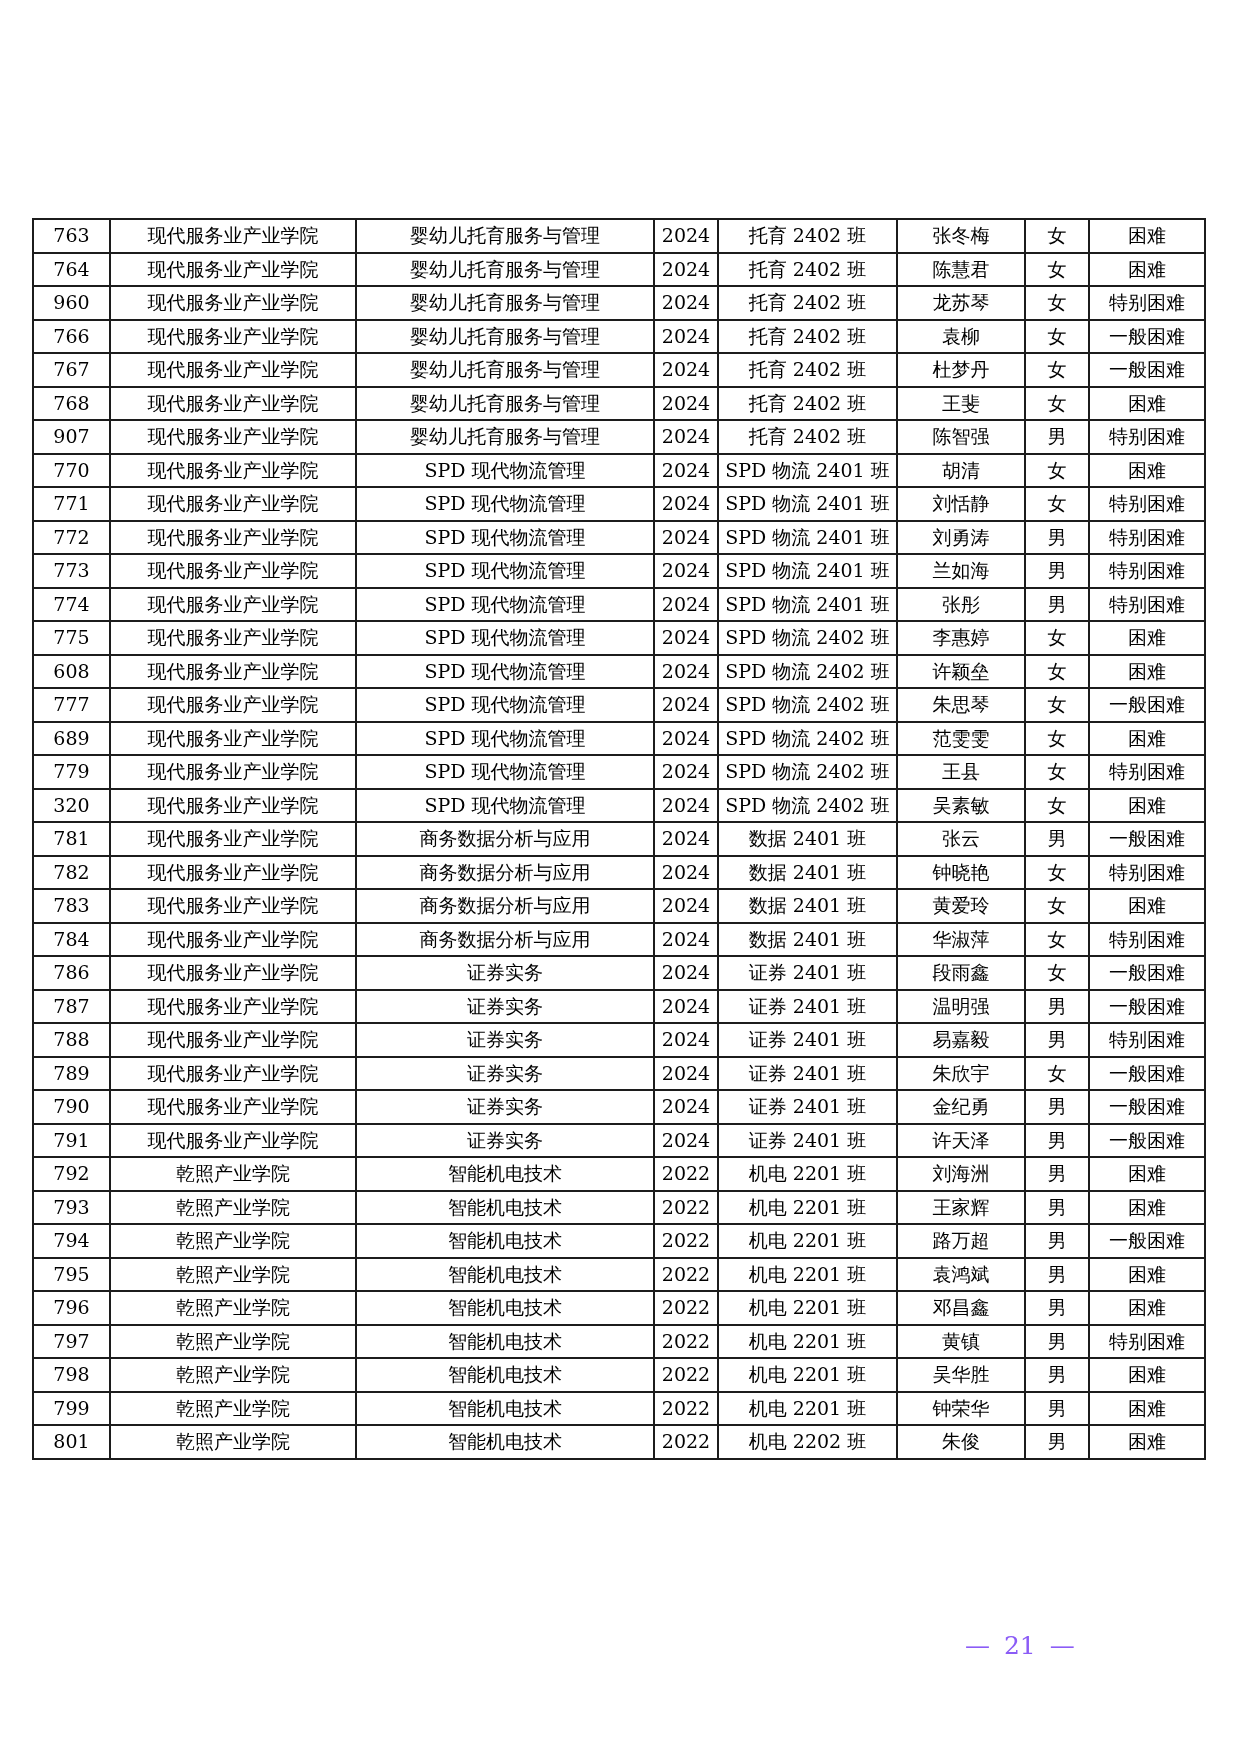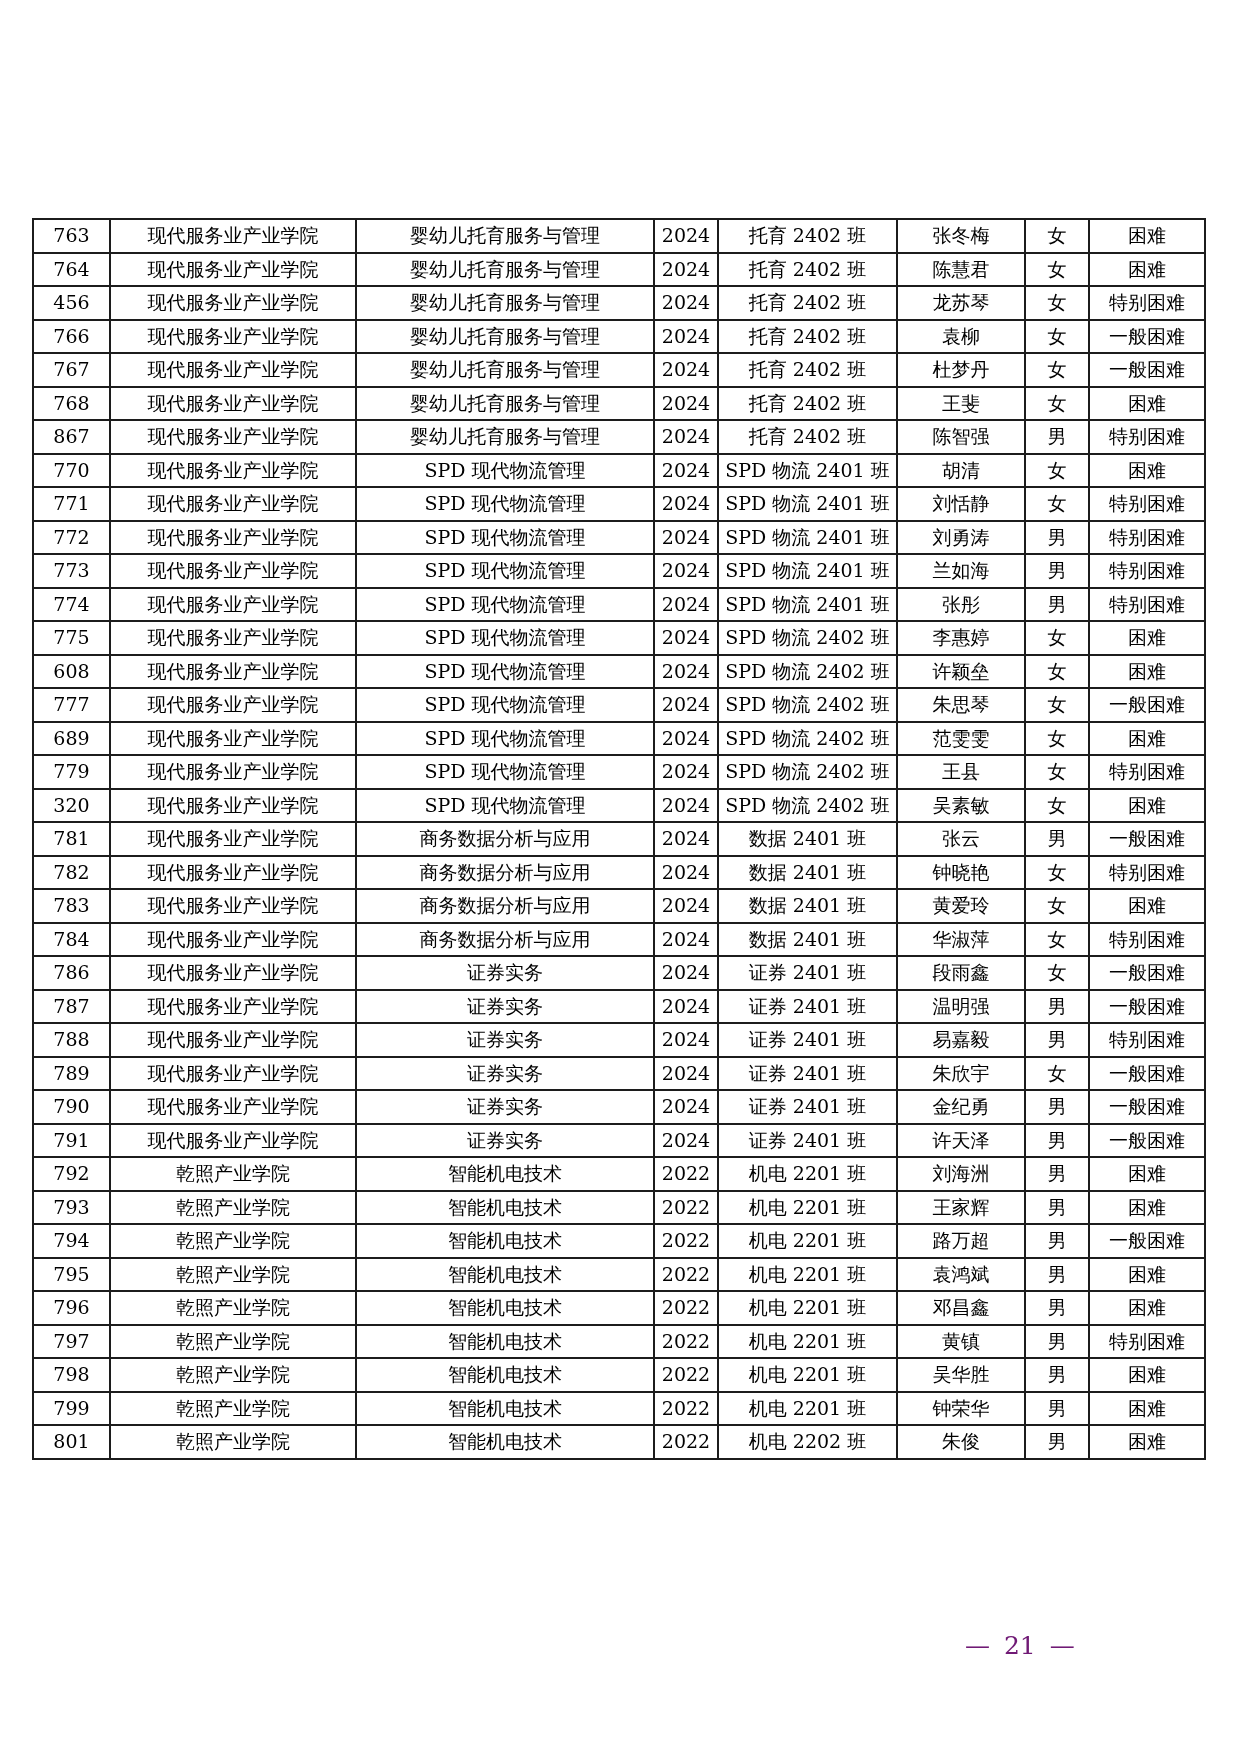--- a/index.html
+++ b/index.html
@@ -40,21 +40,21 @@
     padding: 0 2px;
     white-space: nowrap;
     overflow: hidden;
     color: #000000;
   }
   .page-number {
     position: absolute;
     left: 965px;
     top: 1631px;
     font-size: 25px;
-    color: #701a75;
+    color: #8b5cf6;
     word-spacing: 6px;
     white-space: nowrap;
   }
 </style>
 </head>
 <body>
 
 <div class="page">
 
   <table class="records">
@@ -83,21 +83,21 @@
           <td>764</td>
           <td>现代服务业产业学院</td>
           <td>婴幼儿托育服务与管理</td>
           <td>2024</td>
           <td>托育 2402 班</td>
           <td>陈慧君</td>
           <td>女</td>
           <td>困难</td>
         </tr>
         <tr>
-          <td>456</td>
+          <td>960</td>
           <td>现代服务业产业学院</td>
           <td>婴幼儿托育服务与管理</td>
           <td>2024</td>
           <td>托育 2402 班</td>
           <td>龙苏琴</td>
           <td>女</td>
           <td>特别困难</td>
         </tr>
         <tr>
           <td>766</td>
@@ -123,21 +123,21 @@
           <td>768</td>
           <td>现代服务业产业学院</td>
           <td>婴幼儿托育服务与管理</td>
           <td>2024</td>
           <td>托育 2402 班</td>
           <td>王斐</td>
           <td>女</td>
           <td>困难</td>
         </tr>
         <tr>
-          <td>867</td>
+          <td>907</td>
           <td>现代服务业产业学院</td>
           <td>婴幼儿托育服务与管理</td>
           <td>2024</td>
           <td>托育 2402 班</td>
           <td>陈智强</td>
           <td>男</td>
           <td>特别困难</td>
         </tr>
         <tr>
           <td>770</td>

